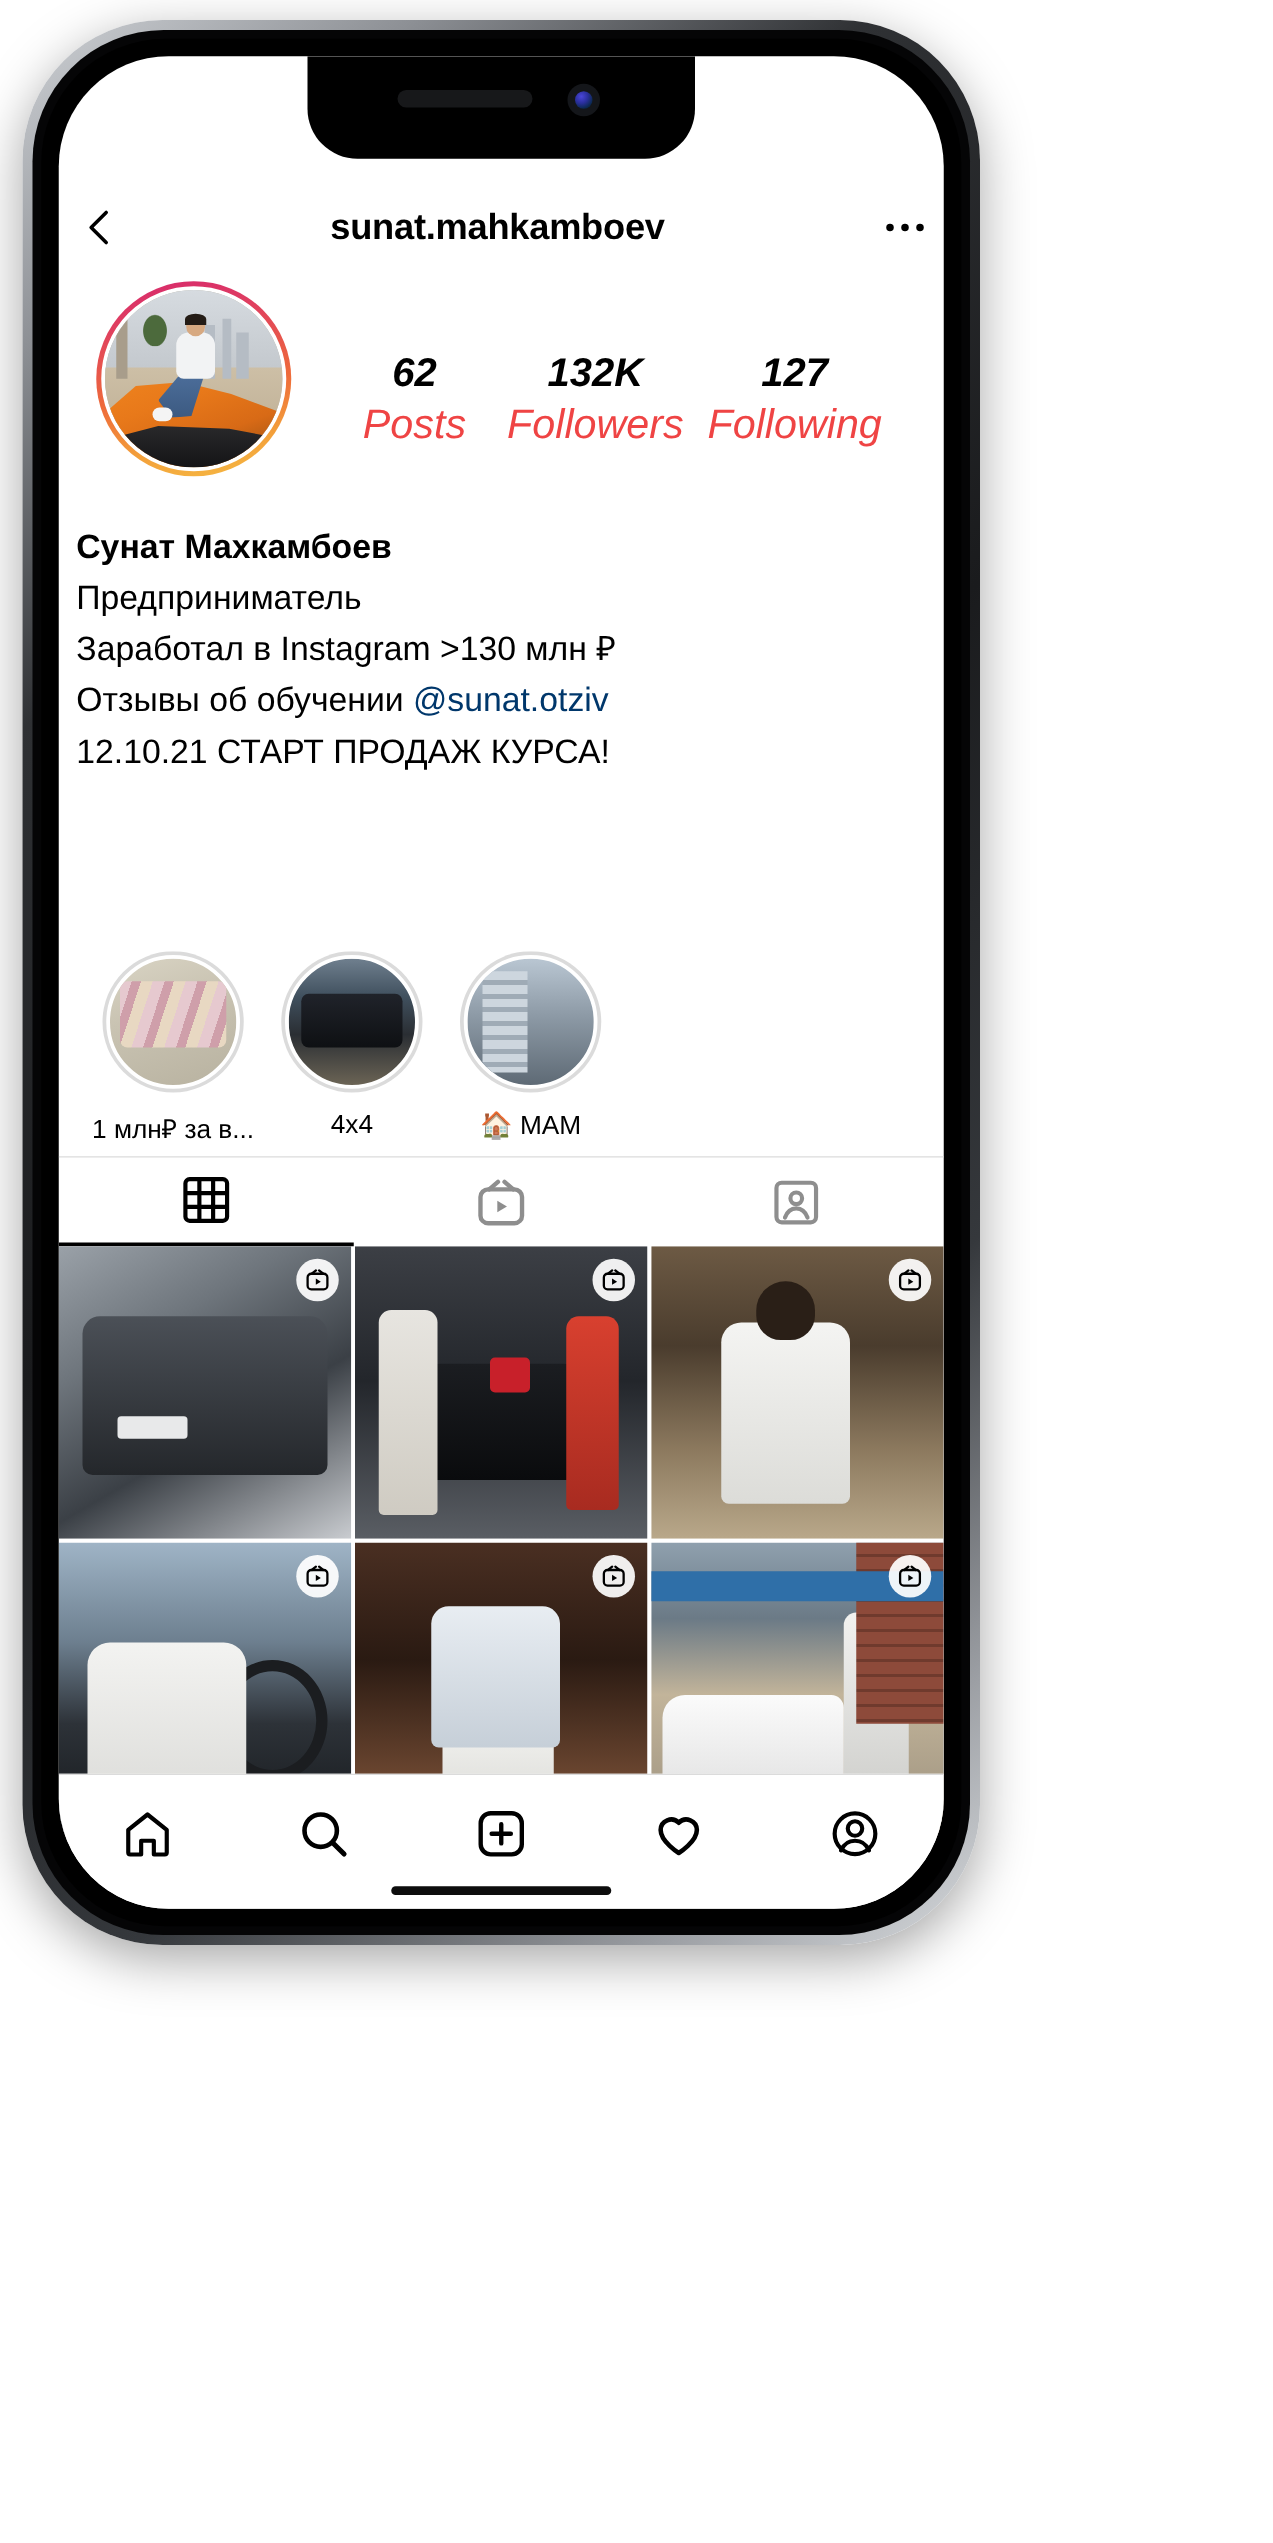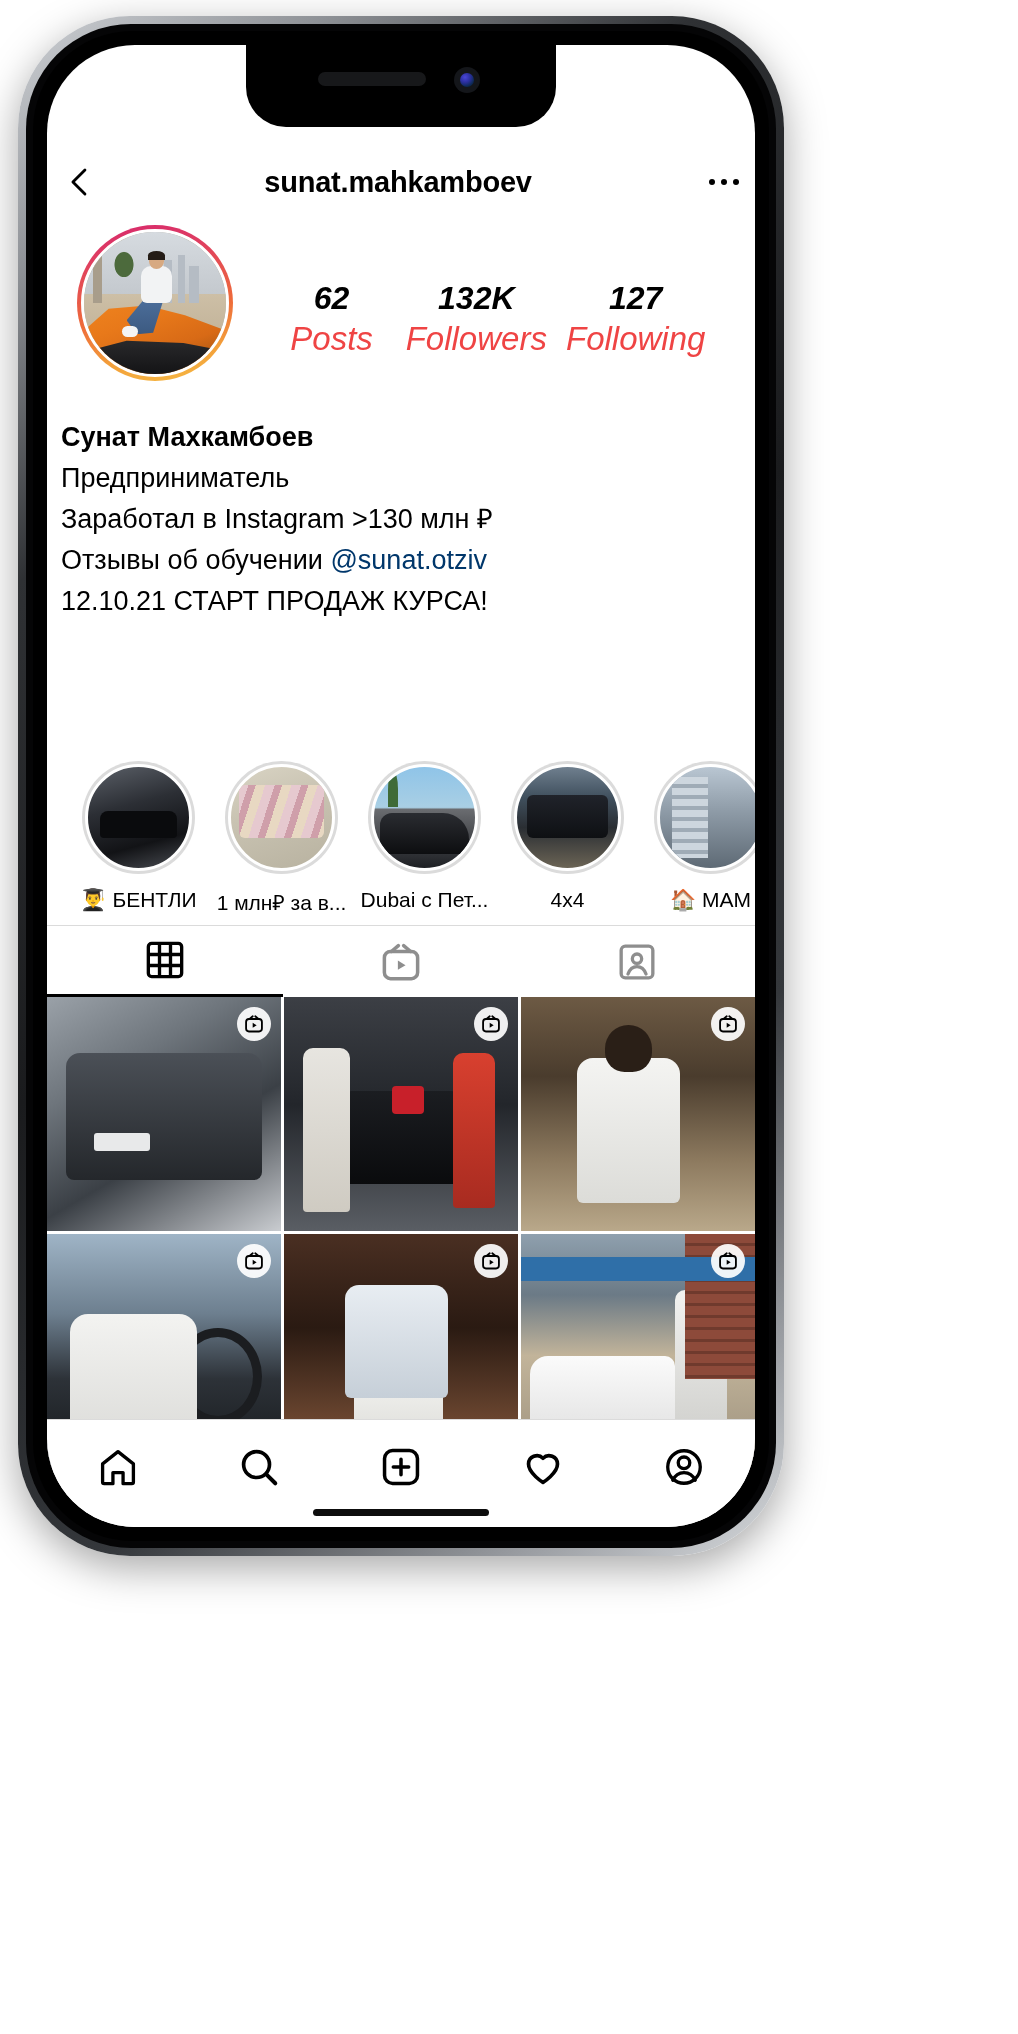--- a/index.html
+++ b/index.html
@@ -453,35 +453,23 @@
             <div class="bio-name">Сунат Махкамбоев</div>
             <div class="bio-line">Предприниматель</div>
             <div class="bio-line">Заработал в Instagram &gt;130 млн ₽</div>
             <div class="bio-line"><span>Отзывы об обучении </span><span class="bio-mention">@sunat.otziv</span></div>
             <div class="bio-line">12.10.21 СТАРТ ПРОДАЖ КУРСА!</div>
           </div>
 
           <div class="highlights">
             <div class="hl">
               <div class="hl-ring">
-                <div class="hl-img t-bentley"></div>
-              </div>
-              <div class="hl-label">👨‍🎓 БЕНТЛИ</div>
-            </div>
-            <div class="hl">
-              <div class="hl-ring">
                 <div class="hl-img t-money"></div>
               </div>
               <div class="hl-label">1 млн₽ за в...</div>
-            </div>
-            <div class="hl">
-              <div class="hl-ring">
-                <div class="hl-img t-dubai"></div>
-              </div>
-              <div class="hl-label">Dubai с Пет...</div>
             </div>
             <div class="hl">
               <div class="hl-ring">
                 <div class="hl-img t-4x4"></div>
               </div>
               <div class="hl-label">4x4</div>
             </div>
             <div class="hl">
               <div class="hl-ring">
                 <div class="hl-img t-mama"></div>

